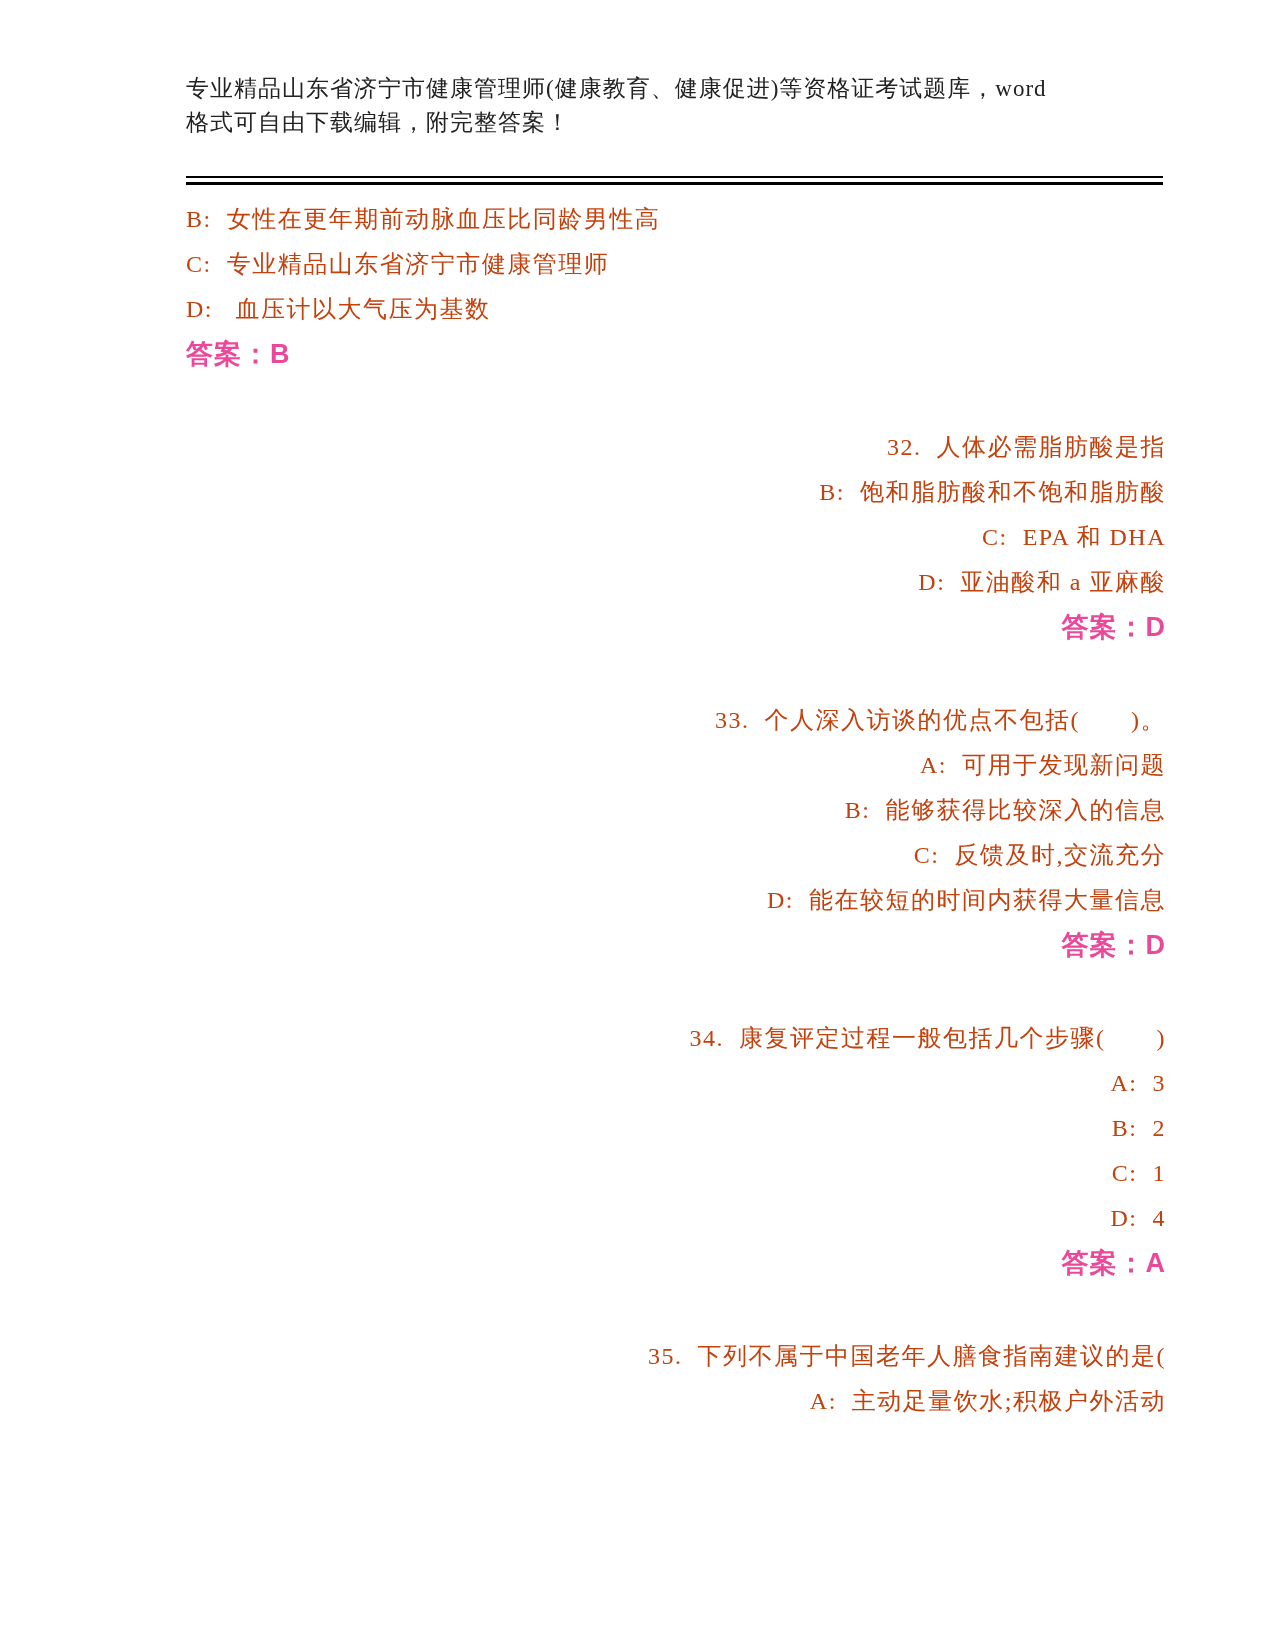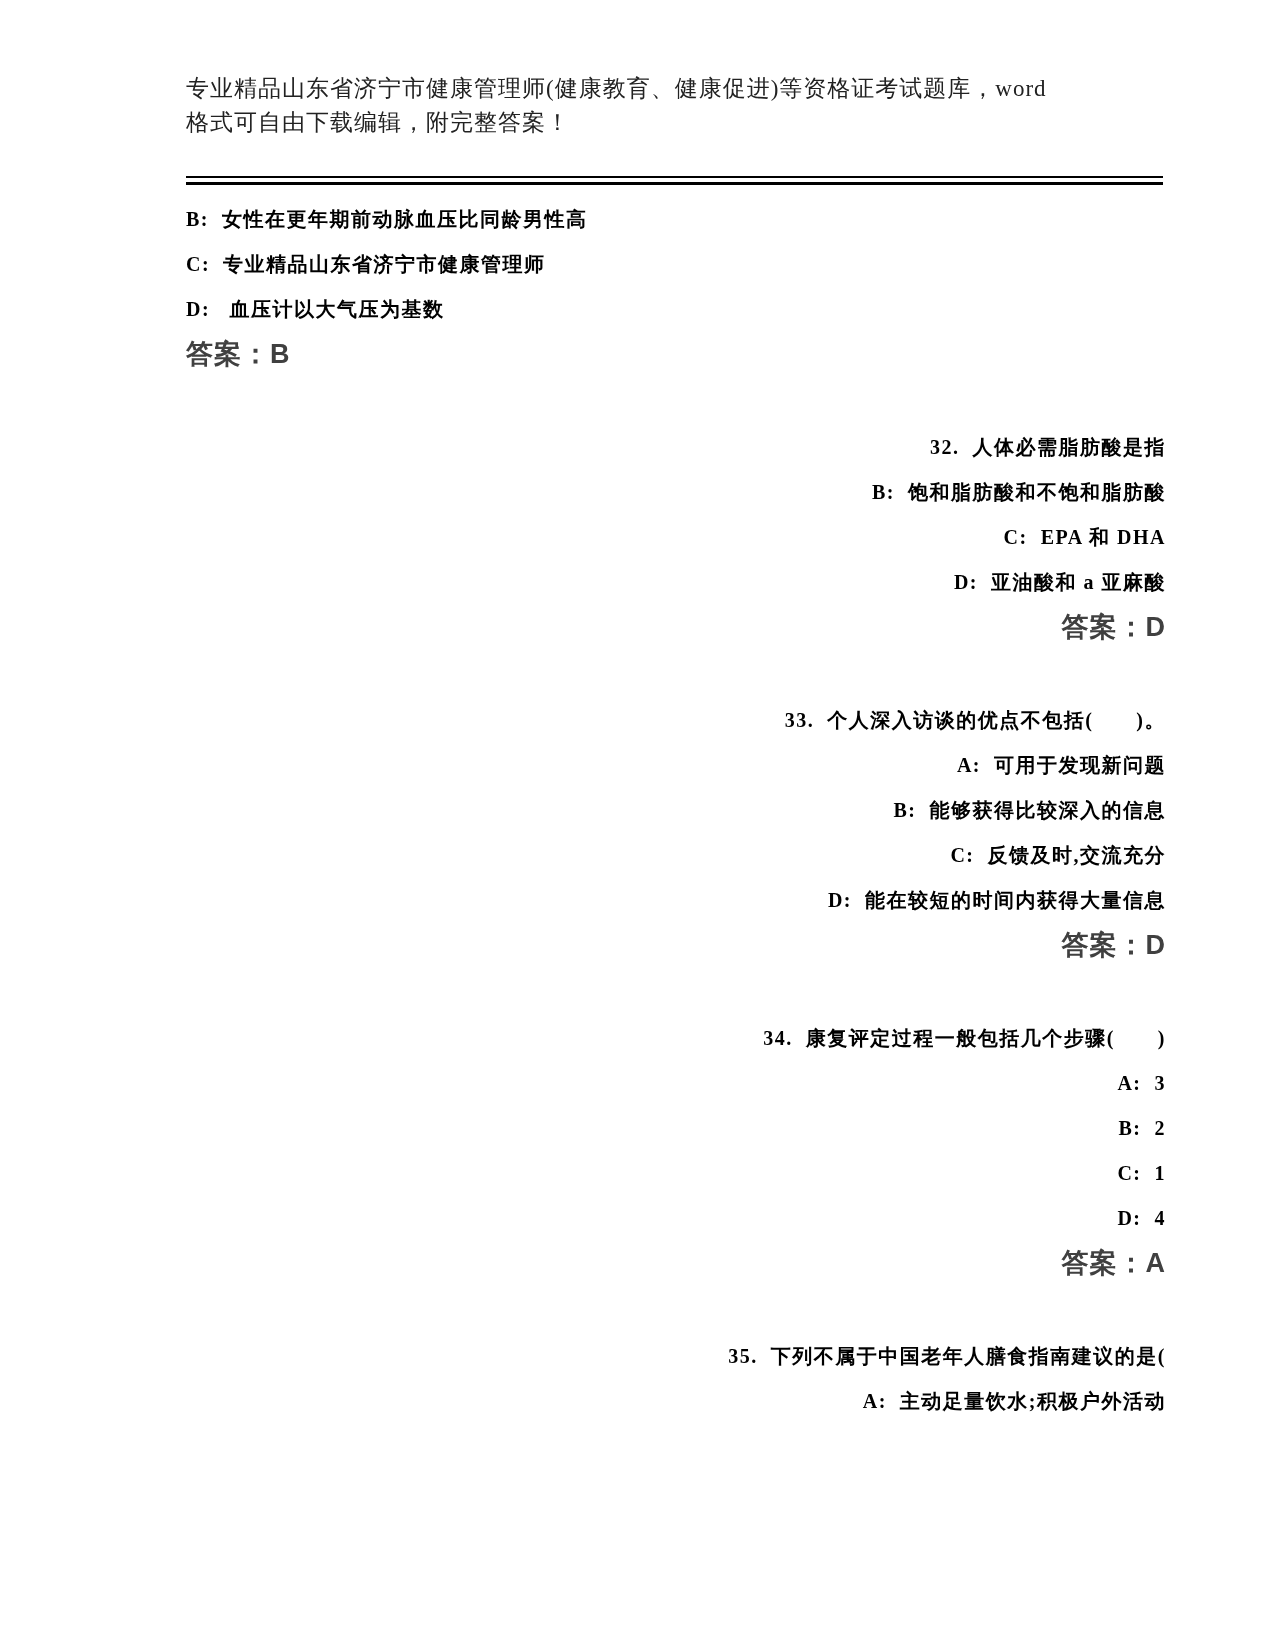--- a/index.html
+++ b/index.html
@@ -48,35 +48,34 @@
   .content {
     position: absolute;
     left: 186px;
     top: 200px;
     width: 980px;
   }
   .question { margin: 0; }
   .question + .question { margin-top: 48px; text-align: right; }
   .line {
     height: 45px;
-    font-size: 20px;
+    font-size: 24px;
     line-height: 38px;
     letter-spacing: 1.5px;
     white-space: pre-wrap;
-    color: #000000;
-    font-weight: bold;
+    color: #c2410c;
   }
   .answer-line {
     height: 45px;
     line-height: 38px;
     font-family: "Liberation Sans", "DejaVu Sans", sans-serif;
     font-weight: 700;
     font-size: 27px;
     letter-spacing: 1px;
-    color: #404040;
+    color: #ec4899;
     white-space: pre-wrap;
   }
 </style>
 </head>
 <body>
 
 <div class="page">
   <div class="header">
     <div class="header-line">专业精品山东省济宁市健康管理师(健康教育、健康促进)等资格证考试题库，word</div>
     <div class="header-line">格式可自由下载编辑，附完整答案！</div>

